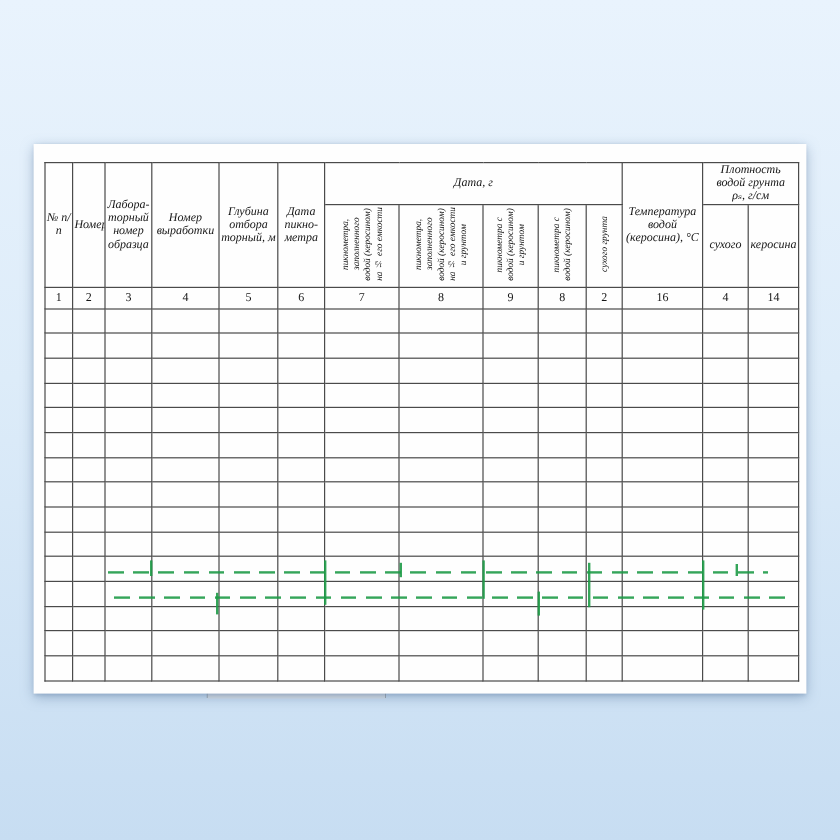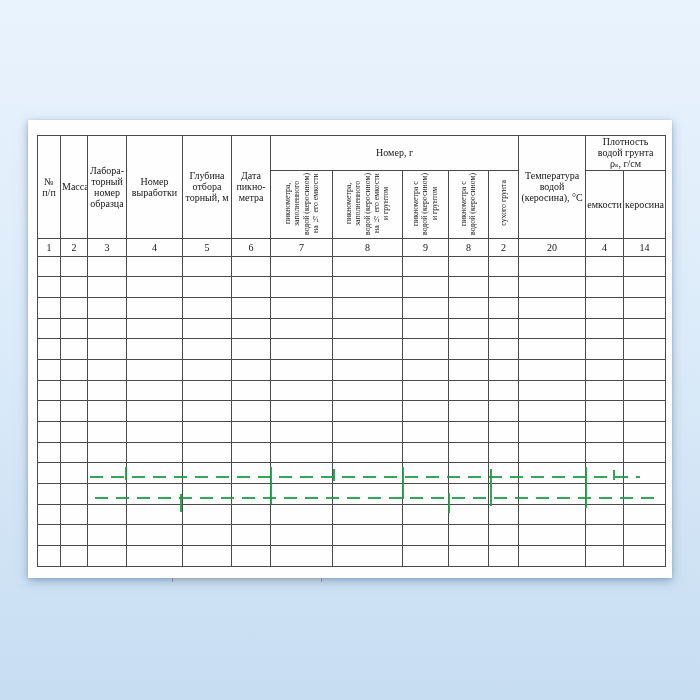--- a/index.html
+++ b/index.html
@@ -28,21 +28,21 @@
   }
   table.form{
     position:absolute; left:9px; top:15px; width:628px;
     border-collapse:collapse; table-layout:fixed;
   }
   .form th,.form td{
     border:1px solid var(--grid);
     font-weight:normal; text-align:center; vertical-align:middle;
     padding:0 1px; overflow:hidden;
   }
-  .form th{font-size:10px; line-height:1.12;}
+  .form th{font-size:10px; line-height:1.12;font-style:italic;}
   tr.row-group{height:32px;}
   tr.row-sub{height:65px;}
   tr.row-num{height:18px;}
   tr.row-num td{font-size:10px;}
   .group-cell{font-size:10px;}
   .density-cell{font-size:9.3px; line-height:1.08;}
   th.vert{vertical-align:middle; text-align:center; padding:1px 0;}
   .vtext{
     display:inline-block;
     writing-mode:vertical-rl; transform:rotate(180deg);
@@ -78,55 +78,55 @@
         <col style="width:46px">
       <col style="width:40px">
         <col style="width:30px">
         <col style="width:67px">
       <col style="width:38px">
         <col style="width:42px">
     </colgroup>
     <thead>
       <tr class="row-group">
         <th rowspan="2">№ п/п</th>
-        <th rowspan="2">Масса</th>
+        <th rowspan="2">Номер</th>
         <th rowspan="2">Лабора- торный номер образца</th>
         <th rowspan="2">Номер выработки</th>
         <th rowspan="2">Глубина отбора торный, м</th>
         <th rowspan="2">Дата пикно- метра</th>
-        <th colspan="5" class="group-cell">Номер, г</th>
+        <th colspan="5" class="group-cell">Дата, г</th>
         <th rowspan="2">Температура водой (керосина), °С</th>
         <th colspan="2" class="density-cell">
           <span>Плотность</span><br>
           <span>водой грунта</span><br>
           <span>ρₛ, г/см</span>
         </th>
       </tr>
       <tr class="row-sub">
         <th class="vert"><div class="vtext">пикнометра, заполненного водой (керосином) на ⅓ его емкости</div></th>
         <th class="vert"><div class="vtext">пикнометра, заполненного водой (керосином) на ⅓ его емкости и грунтом</div></th>
         <th class="vert"><div class="vtext">пикнометра с водой (керосином) и грунтом</div></th>
         <th class="vert"><div class="vtext">пикнометра с водой (керосином)</div></th>
         <th class="vert"><div class="vtext">сухого грунта</div></th>
-        <th>емкости</th>
+        <th>сухого</th>
         <th>керосина</th>
       </tr>
       <tr class="row-num">
         <td>1</td>
         <td>2</td>
         <td>3</td>
         <td>4</td>
         <td>5</td>
         <td>6</td>
         <td>7</td>
         <td>8</td>
         <td>9</td>
         <td>8</td>
         <td>2</td>
-        <td>20</td>
+        <td>16</td>
         <td>4</td>
         <td>14</td>
       </tr>
     </thead>
     <tbody class="grid">
         <tr>
           <td></td>
           <td></td>
           <td></td>
           <td></td>

